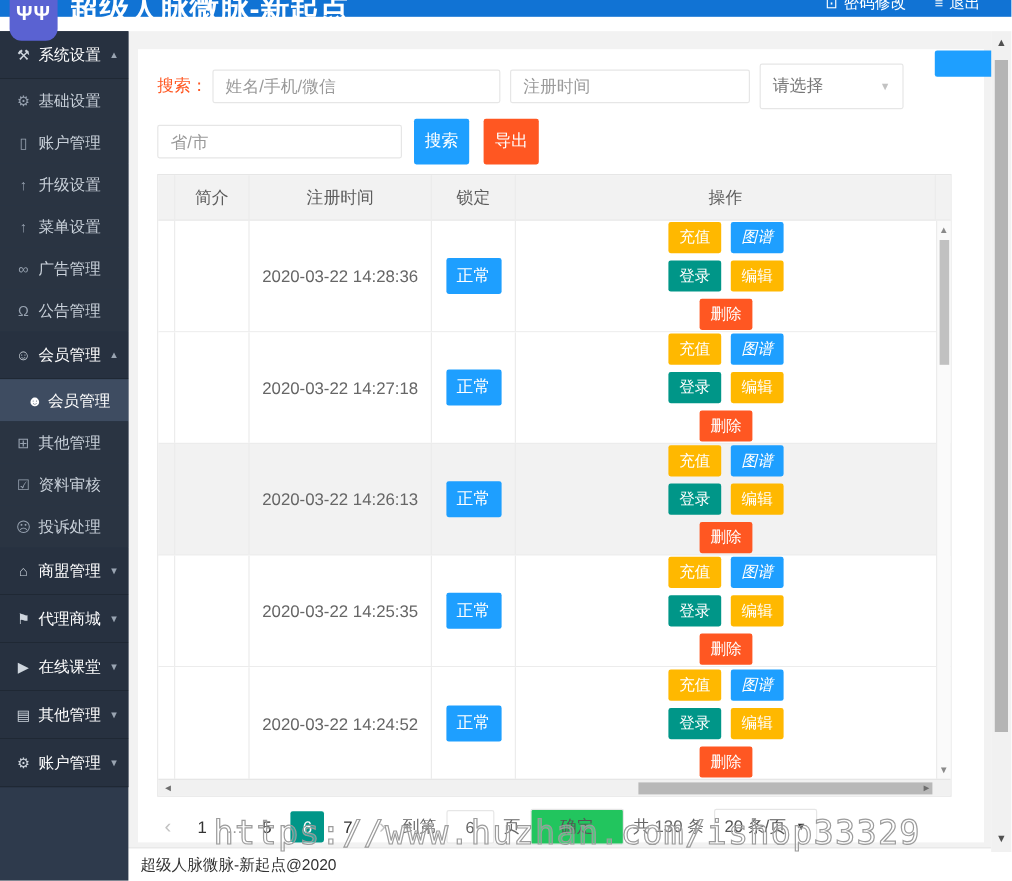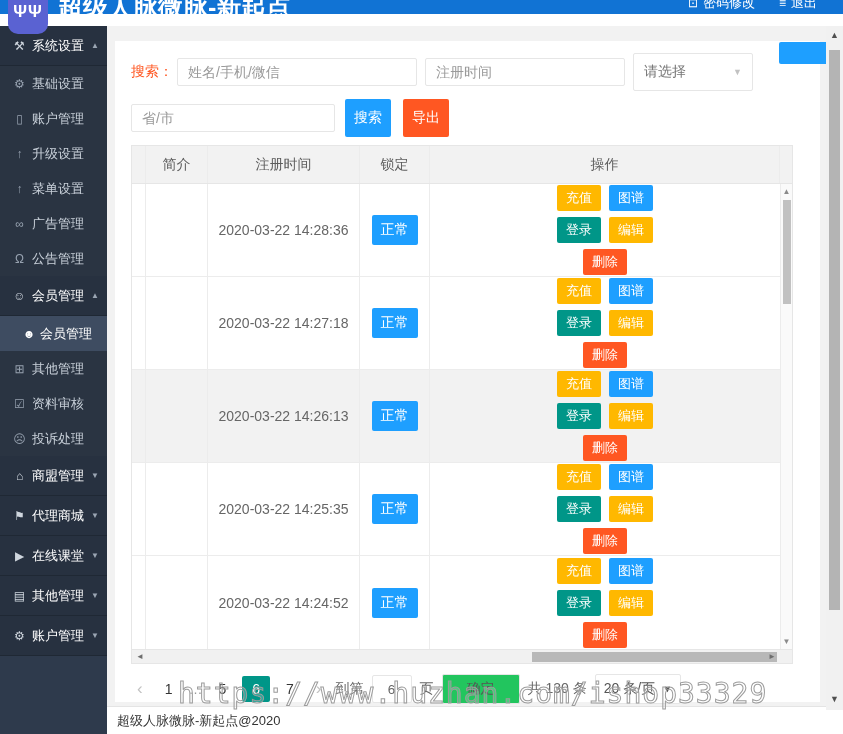--- a/index.html
+++ b/index.html
@@ -66,21 +66,21 @@
   .trow.gray { background:#F2F2F2; }
   .trow:last-child { border-bottom:none; }
   .td { display:flex; align-items:center; justify-content:center; border-right:1px solid #ECECEC;
     color:#666; font-size:14px; }
   .td.c4 { border-right:none; }
   .status-btn { background:#1E9FFF; color:#fff; border:none; border-radius:2px; padding:6px 9px;
     font-size:14px; cursor:pointer; }
   .acts { width:132px; display:flex; flex-wrap:wrap; justify-content:center; gap:6px 8px; }
   .abtn { border:none; border-radius:2px; color:#fff; font-size:13px; padding:4px 9px; cursor:pointer; }
   .abtn.amber { background:#FFB800; }
-  .abtn.blue  { background:#1E9FFF; }
+  .abtn.blue  { background:#1E9FFF;font-style:italic; }
   .abtn.teal  { background:#009688; }
   .abtn.red   { background:#FF5722; }
 
   
   .vscroll { position:absolute; right:0; top:38px; bottom:14px; width:12px; background:#FAFAFA;
     border-left:1px solid #ECECEC; }
   .vscroll .arr { position:absolute; left:0; width:100%; text-align:center; font-size:8px; color:#8A8A8A; }
   .vscroll .arr.up { top:3px; } .vscroll .arr.down { bottom:3px; }
   .vthumb { position:absolute; left:2px; top:16px; width:8px; height:104px; background:#C1C1C1; }
   .hscroll { position:relative; height:14px; background:#F1F1F1; border-top:1px solid #E6E6E6; }

